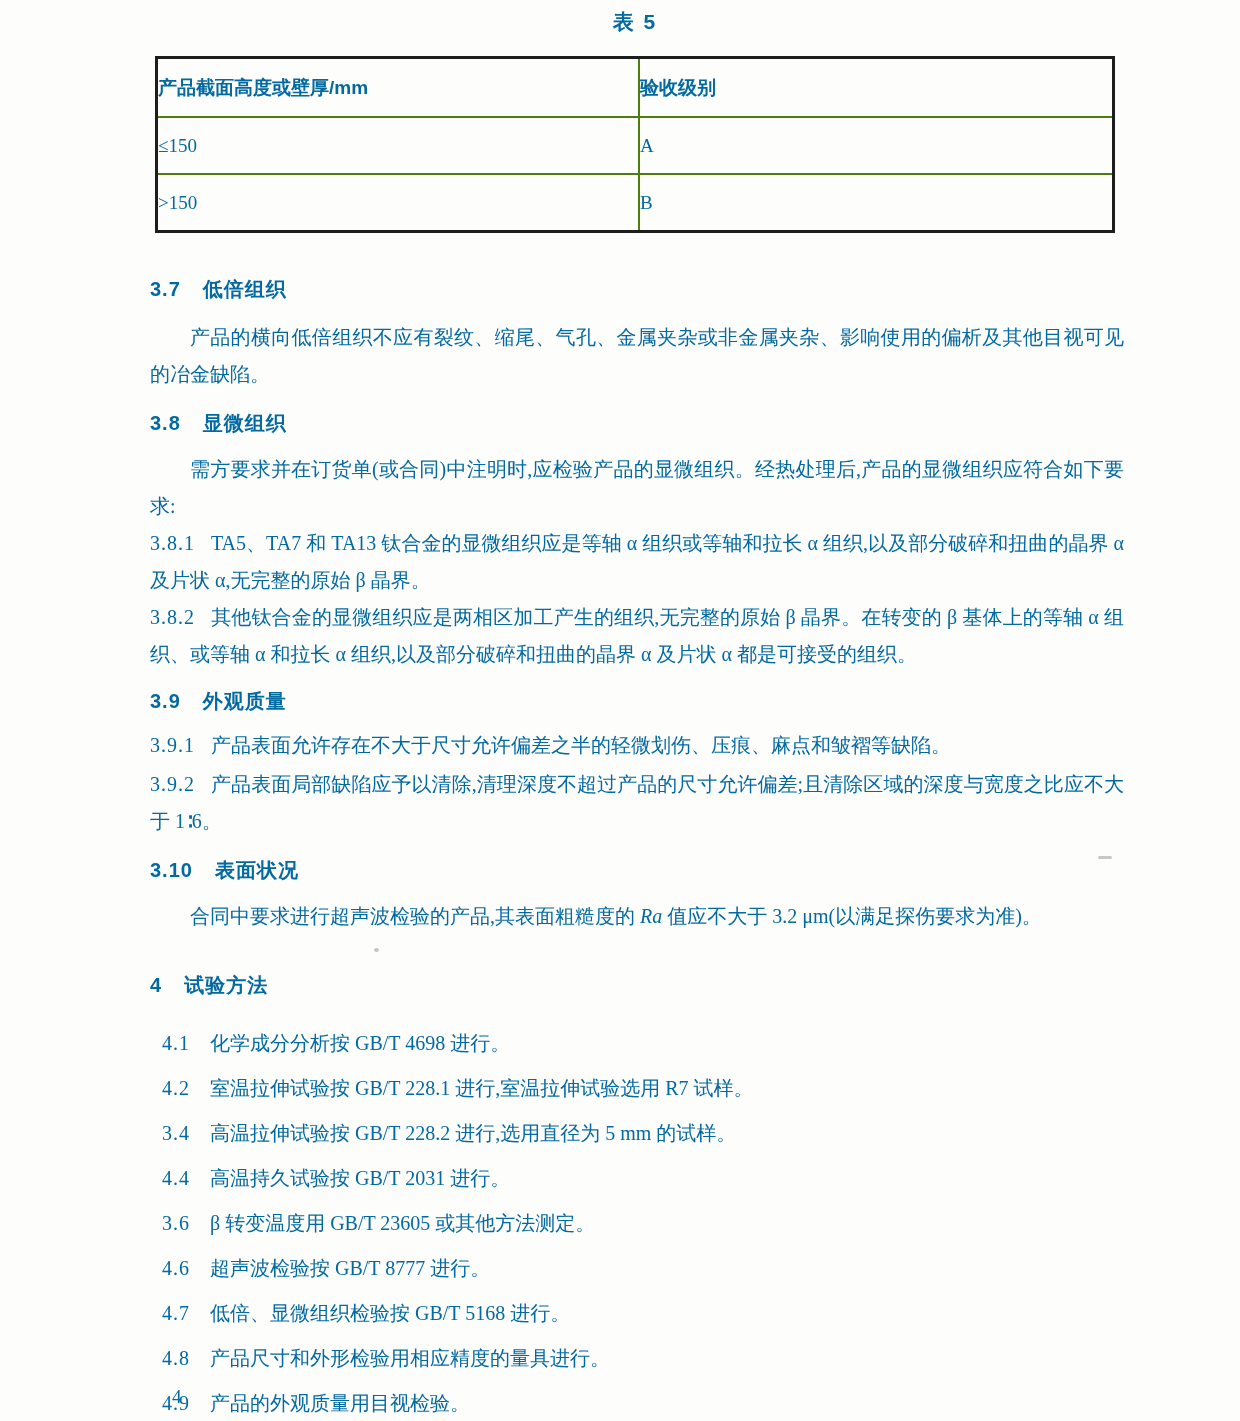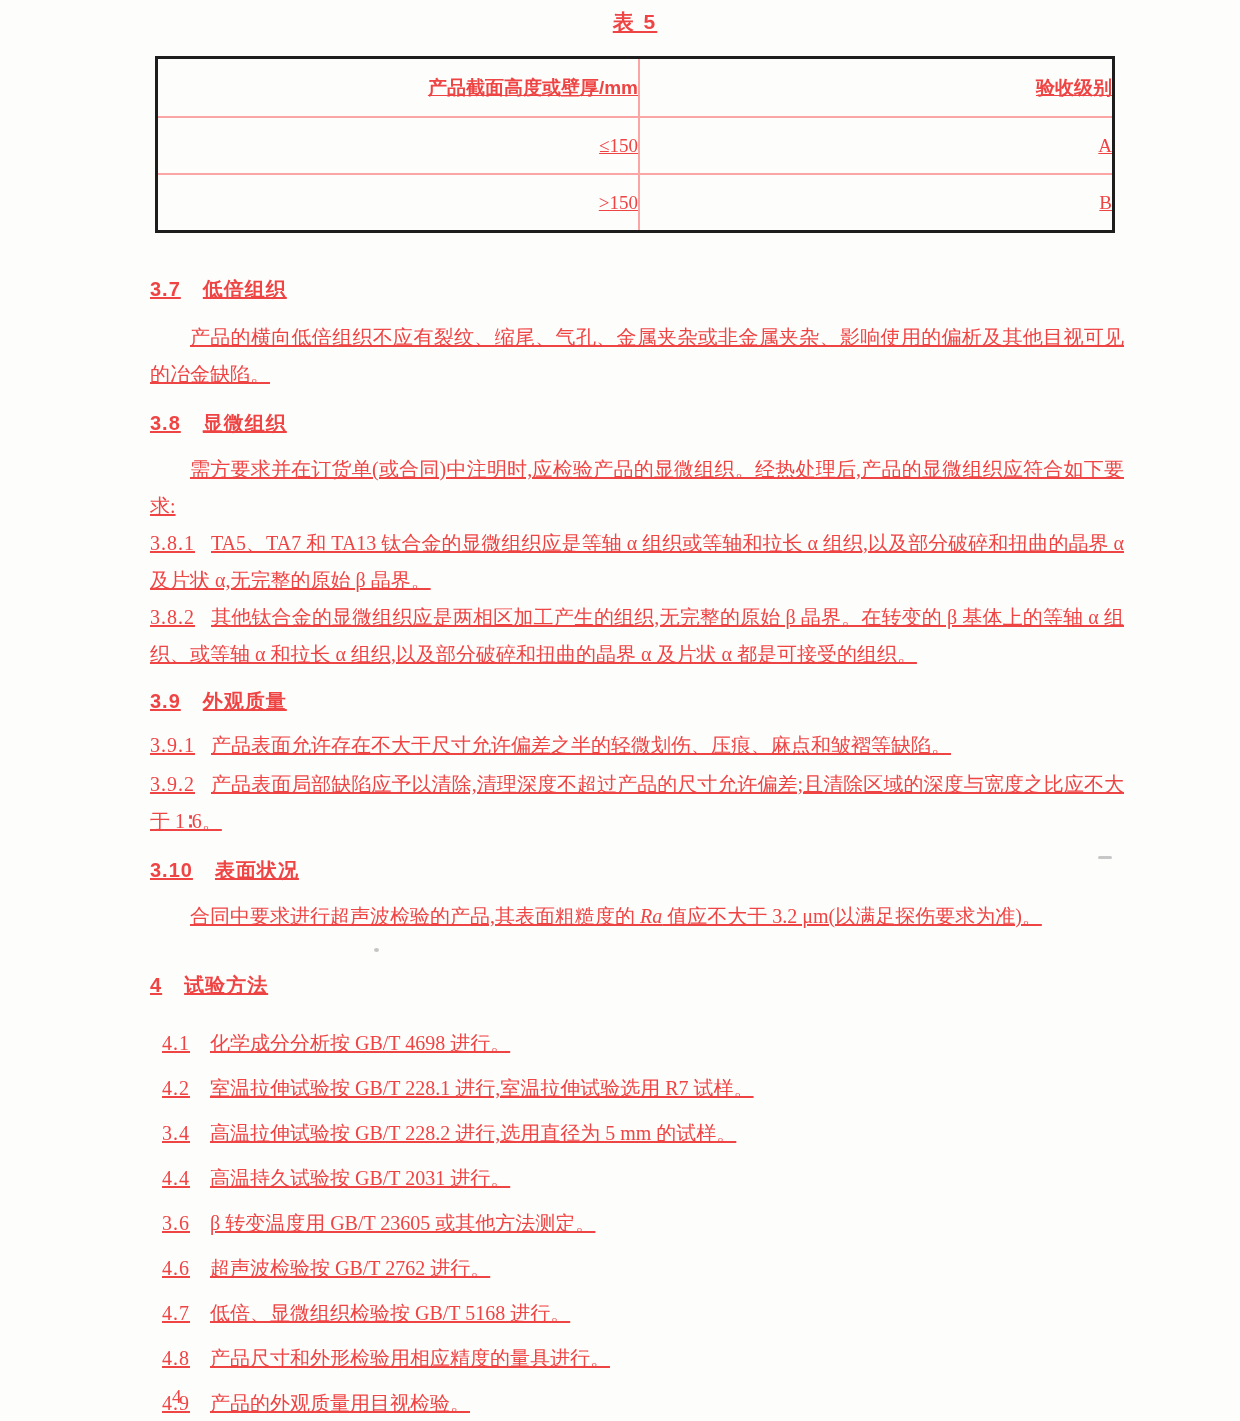--- a/index.html
+++ b/index.html
@@ -1,23 +1,22 @@
 <!DOCTYPE html>
 <html lang="zh"><head>
 <meta charset="utf-8">
 <style>
   html,body{margin:0;padding:0;}
   .page{
     position:relative;
     width:1240px;height:1421px;
     background:#fdfdfc;
-    color:#ef4444;
+    color:#0369a1;
     font-family:"Liberation Serif","DejaVu Serif",serif;
     overflow:hidden;
-    text-decoration:underline;
   }
   
   .tbl-caption{
     margin:0 0 0 155px;
     padding-top:8px;
     width:960px;
     text-align:center;
     font-family:"Liberation Sans","DejaVu Sans",sans-serif;
     font-weight:700;
     font-size:21px;
@@ -26,22 +25,22 @@
   }
   
   table.t5{
     margin:20px 0 0 155px;
     width:960px;
     border-collapse:collapse;
     table-layout:fixed;
     border:3px solid #1d1d1d;
   }
   .t5 th,.t5 td{
-    border:2px solid #fca5a5;
-    text-align:right;
+    border:2px solid #4d7c0f;
+    text-align:left;
     vertical-align:middle;
     padding:0;
   }
   .t5 th{
     height:57px;
     font-family:"Liberation Sans","DejaVu Sans",sans-serif;
     font-weight:700;
     font-size:19px;
   }
   .t5 td{
@@ -158,21 +157,21 @@
     <p class="p mt-p310"><span>合同中要求进行超声波检验的产品,其表面粗糙度的 </span><span class="ra">Ra</span><span> 值应不大于 3.2 μm(以满足探伤要求为准)。</span></p>
 
     <p class="hd mt-h4"><span class="num">4</span><span class="ttl">试验方法</span></p>
 
     <div class="mt-list4">
       <p class="m-item"><span class="inum">4.1</span><span>化学成分分析按 GB/T 4698 进行。</span></p>
       <p class="m-item"><span class="inum">4.2</span><span>室温拉伸试验按 GB/T 228.1 进行,室温拉伸试验选用 R7 试样。</span></p>
       <p class="m-item"><span class="inum">3.4</span><span>高温拉伸试验按 GB/T 228.2 进行,选用直径为 5 mm 的试样。</span></p>
       <p class="m-item"><span class="inum">4.4</span><span>高温持久试验按 GB/T 2031 进行。</span></p>
       <p class="m-item"><span class="inum">3.6</span><span>β 转变温度用 GB/T 23605 或其他方法测定。</span></p>
-      <p class="m-item"><span class="inum">4.6</span><span>超声波检验按 GB/T 2762 进行。</span></p>
+      <p class="m-item"><span class="inum">4.6</span><span>超声波检验按 GB/T 8777 进行。</span></p>
       <p class="m-item"><span class="inum">4.7</span><span>低倍、显微组织检验按 GB/T 5168 进行。</span></p>
       <p class="m-item"><span class="inum">4.8</span><span>产品尺寸和外形检验用相应精度的量具进行。</span></p>
       <p class="m-item"><span class="inum">4.9</span><span>产品的外观质量用目视检验。</span></p>
       <p class="m-item"><span class="inum">4.10</span><span>产品的表面粗糙度检验用标块对比法进行。</span></p>
     </div>
 
   </div>
 
   <div class="page-num">4</div>
 

